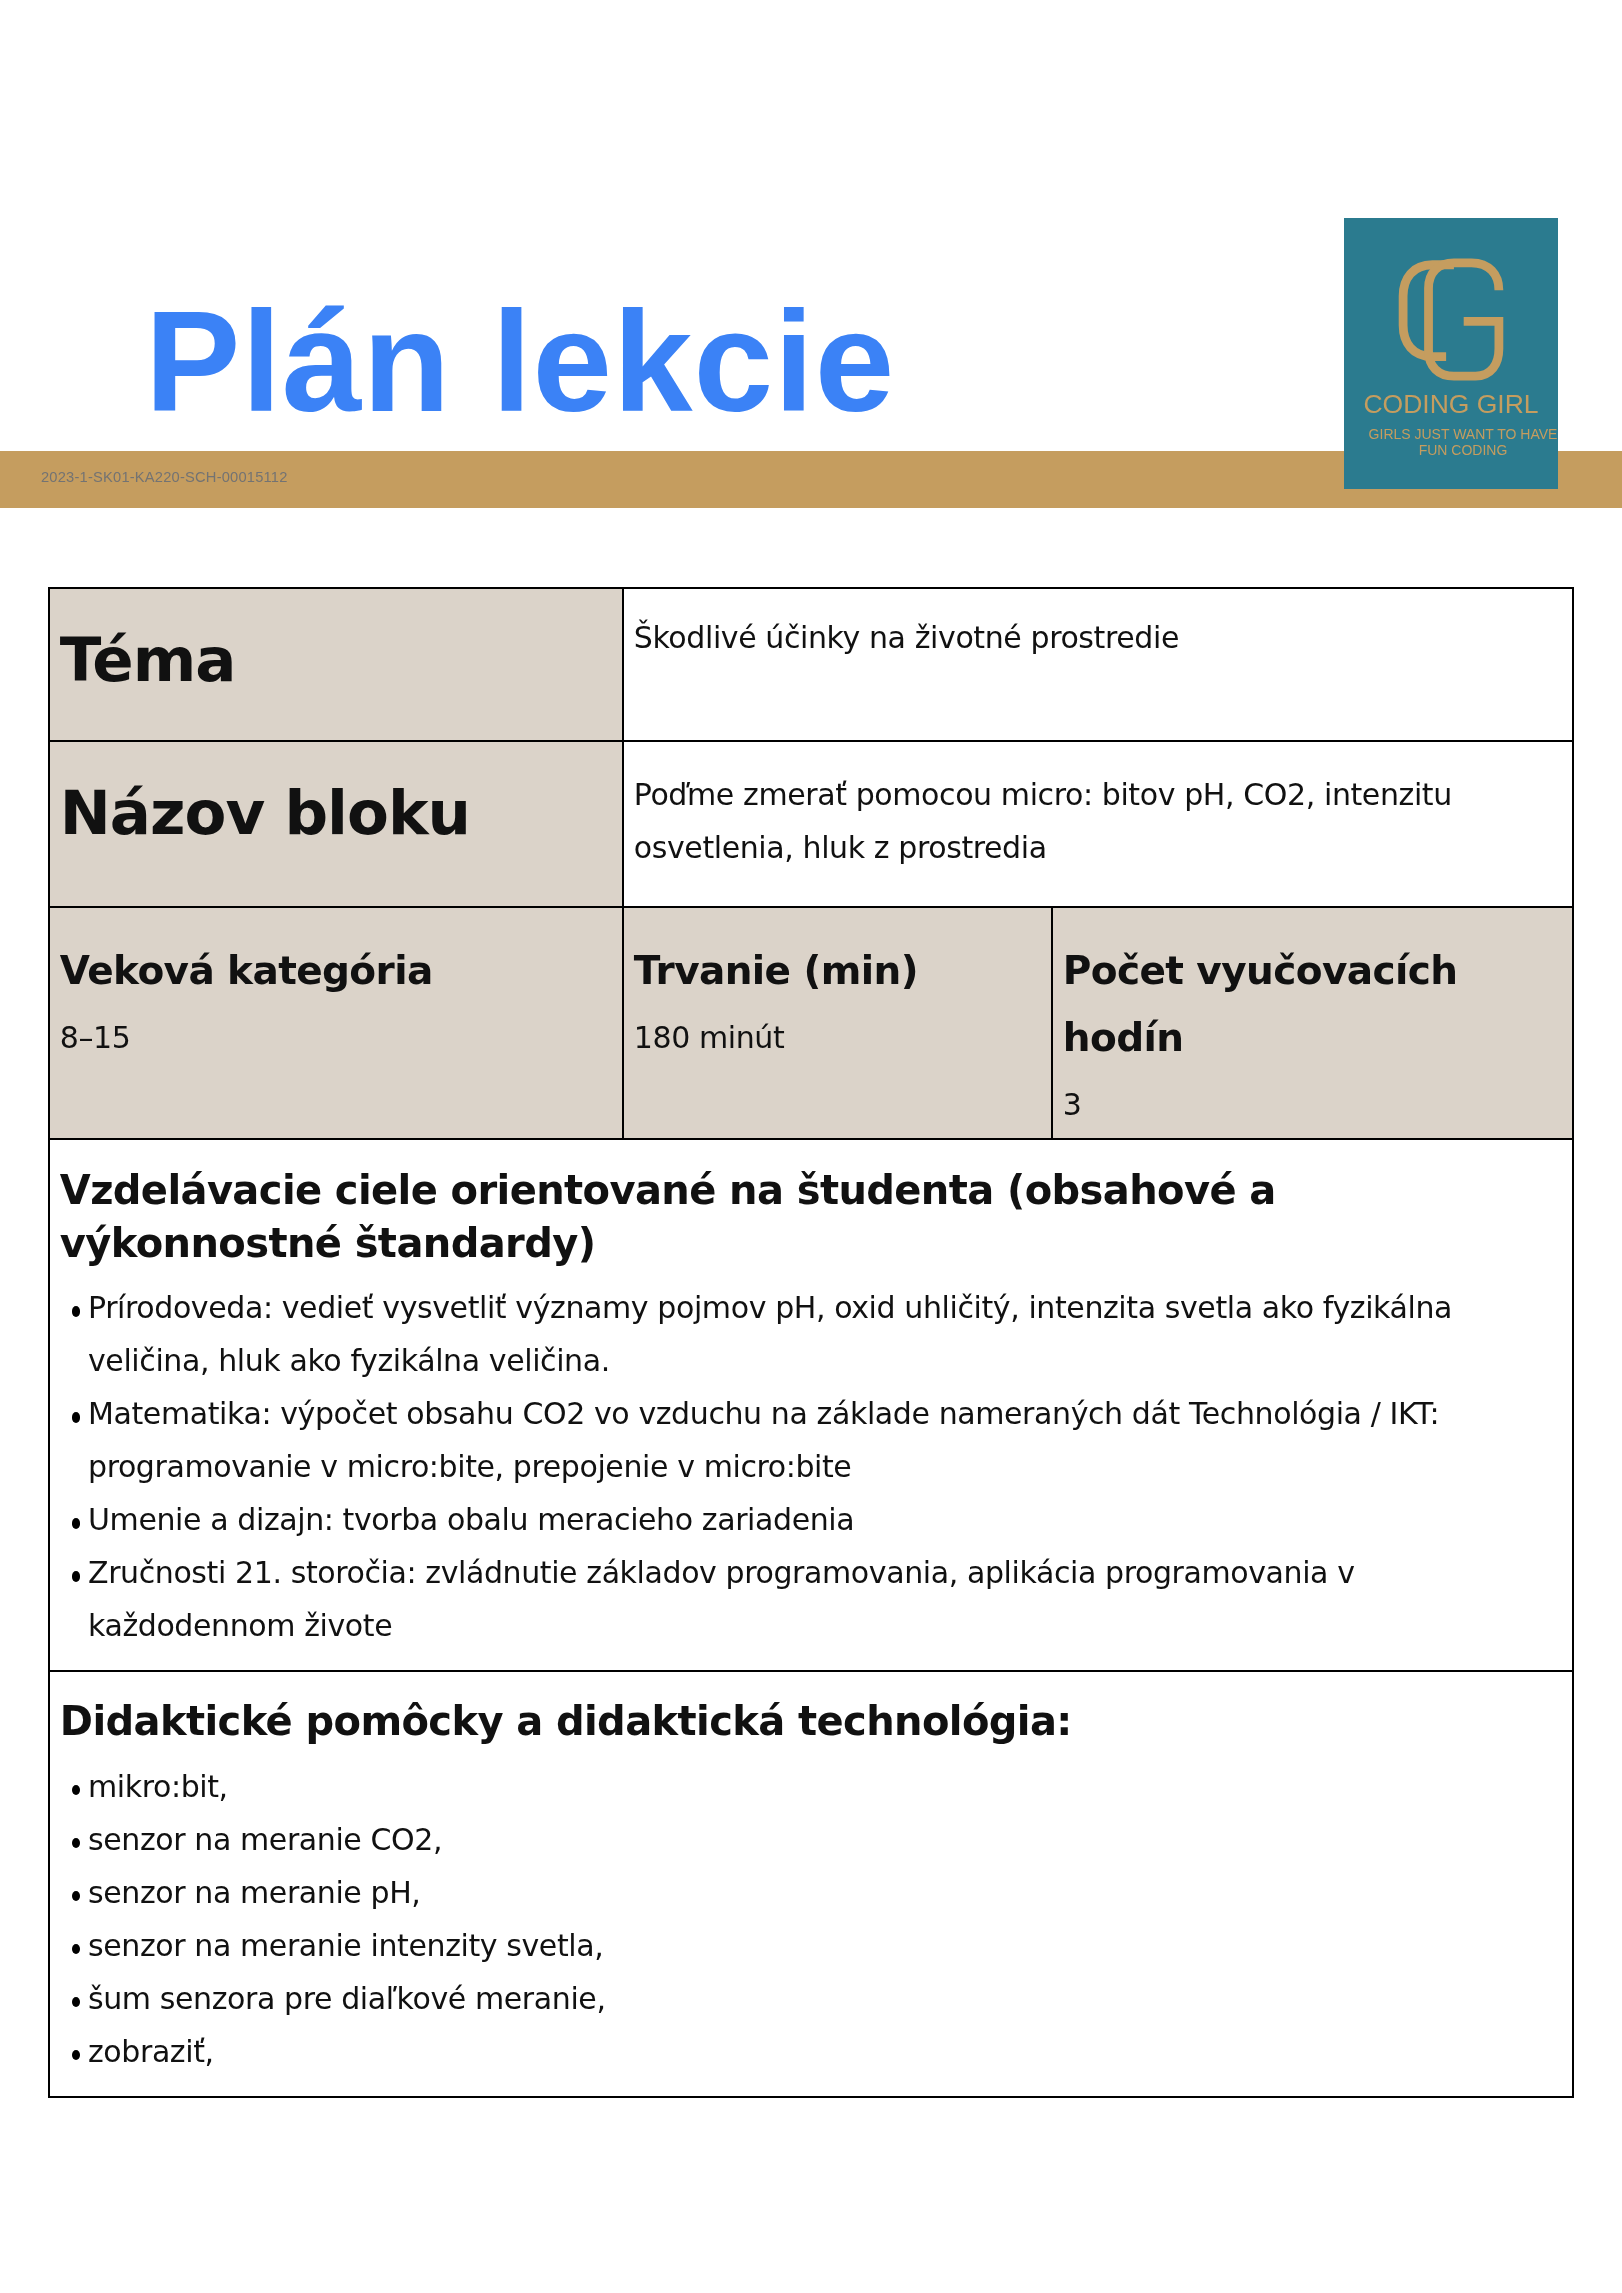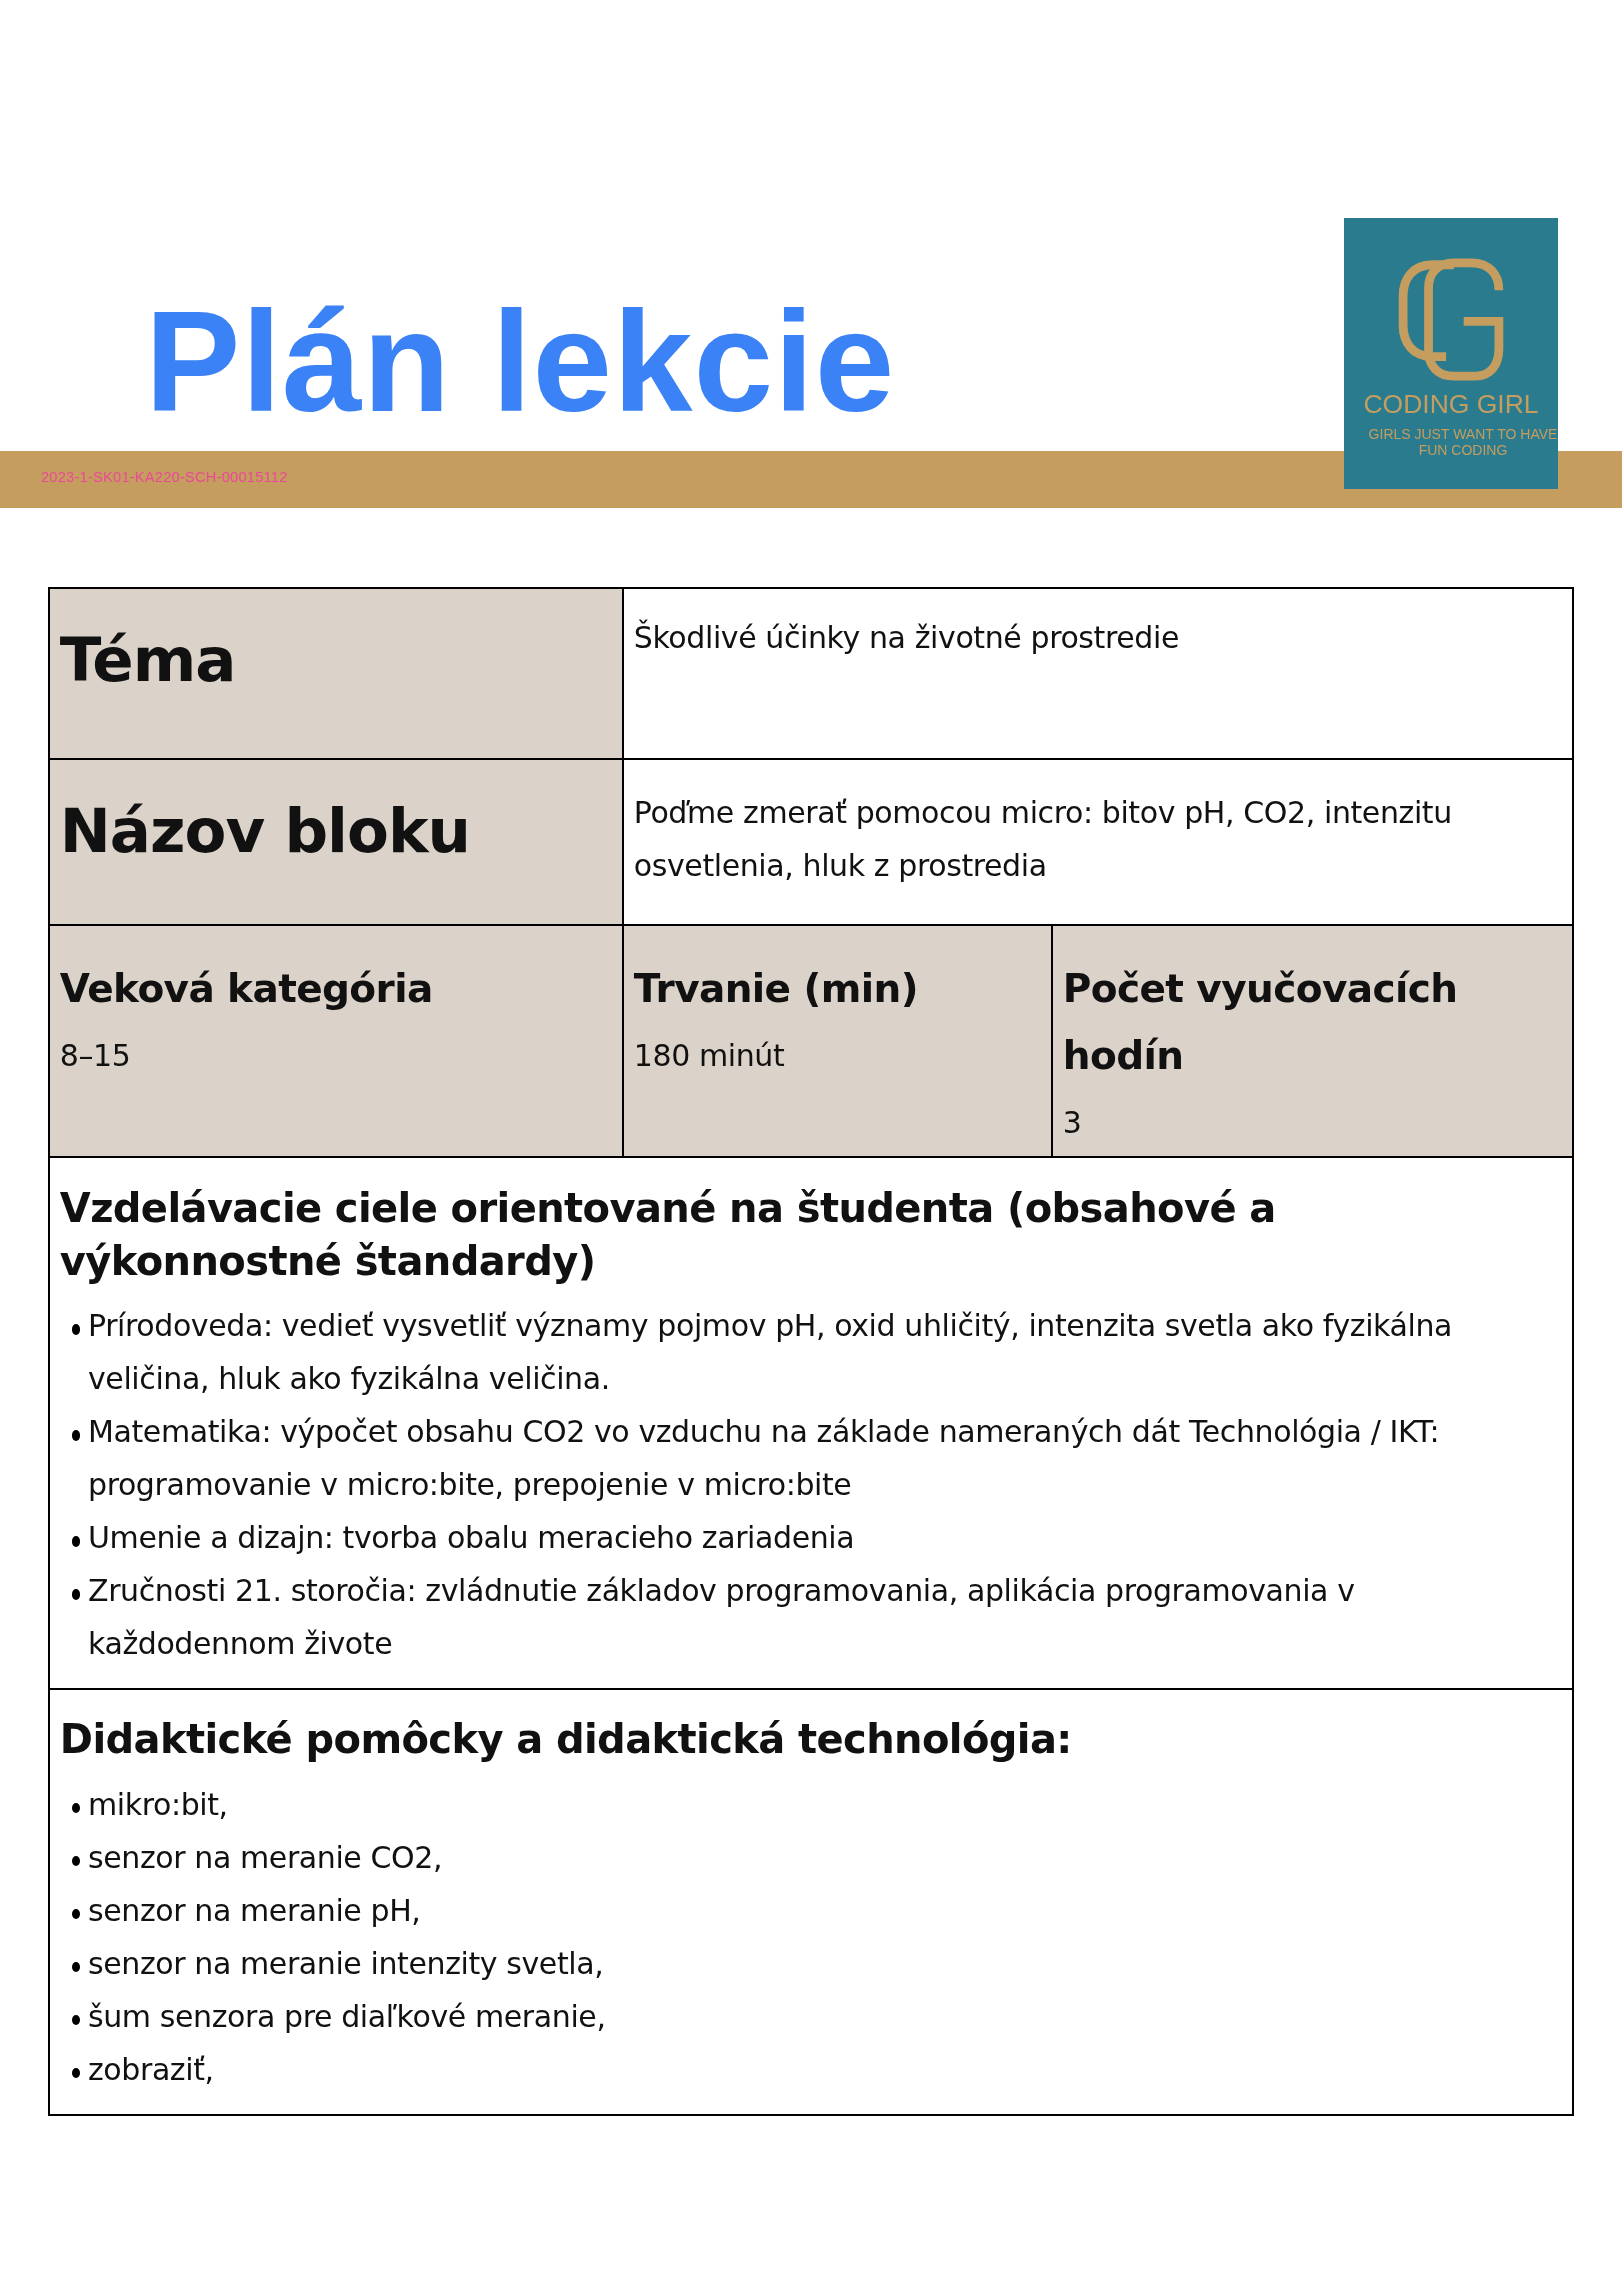--- a/index.html
+++ b/index.html
@@ -5,21 +5,21 @@
     html, body { margin: 0; padding: 0; background: #ffffff; }
     body {
       width: 1622px; height: 2294px; position: relative; overflow: hidden;
       font-family: "DejaVu Sans", sans-serif; color: #111111;
     }
     .band {
       position: absolute; left: 0; top: 451px; width: 1622px; height: 57px;
       background: #c59d5f;
     }
     .grant-code {
-      position: absolute; left: 41px; top: 469px; font-size: 14.7px; color: #ec4899;
+      position: absolute; left: 41px; top: 469px; font-size: 14.7px; color: #737373;
       font-family: "Liberation Sans", sans-serif; letter-spacing: 0.2px;
     }
     .doc-title {
       position: absolute; left: 145px; top: 290px; font-size: 143px; font-weight: bold;
       color: #3b82f6; font-family: "Liberation Sans", sans-serif; letter-spacing: 1px;
       line-height: 1;
     }
     .logo {
       position: absolute; left: 1344px; top: 218px; width: 214px; height: 271px;
       background: #2b7b8f;
@@ -86,21 +86,21 @@
   <div class="logo-tagline">GIRLS JUST WANT TO HAVE FUN CODING</div>
 </div>
 
 <table class="plan">
   <colgroup>
     <col style="width:574px">
     <col style="width:429px">
     <col style="width:521px">
   </colgroup>
   <tbody>
-      <tr style="height:171px">
+      <tr style="height:153px">
     <td class="beige">
       <div class="big-label">Téma</div>
     </td>
     <td colspan="2">
       <div class="value" style="padding-top:21.6px">Škodlivé účinky na životné prostredie</div>
     </td>
   </tr>
   <tr style="height:166px">
     <td class="beige">
       <div class="big-label">Názov bloku</div>

